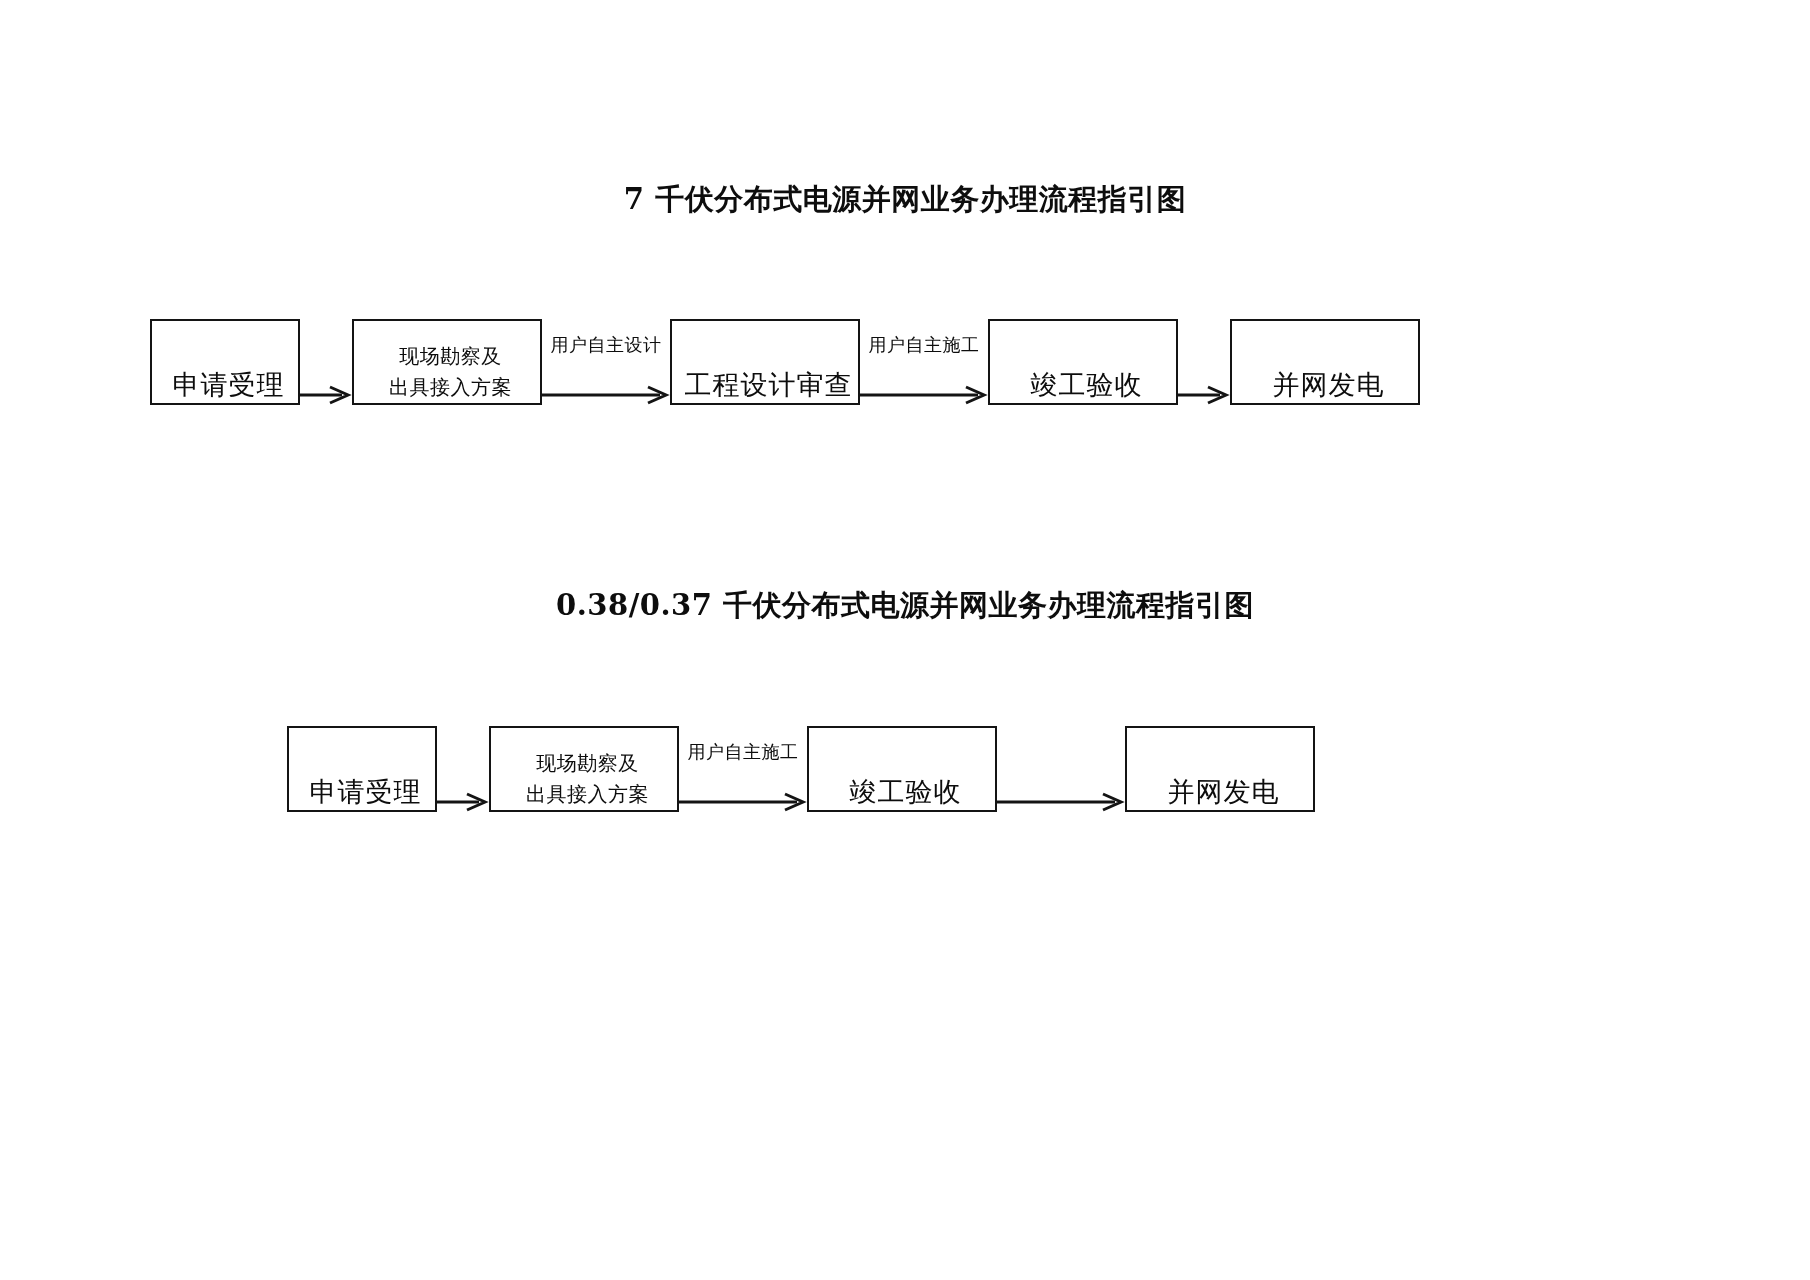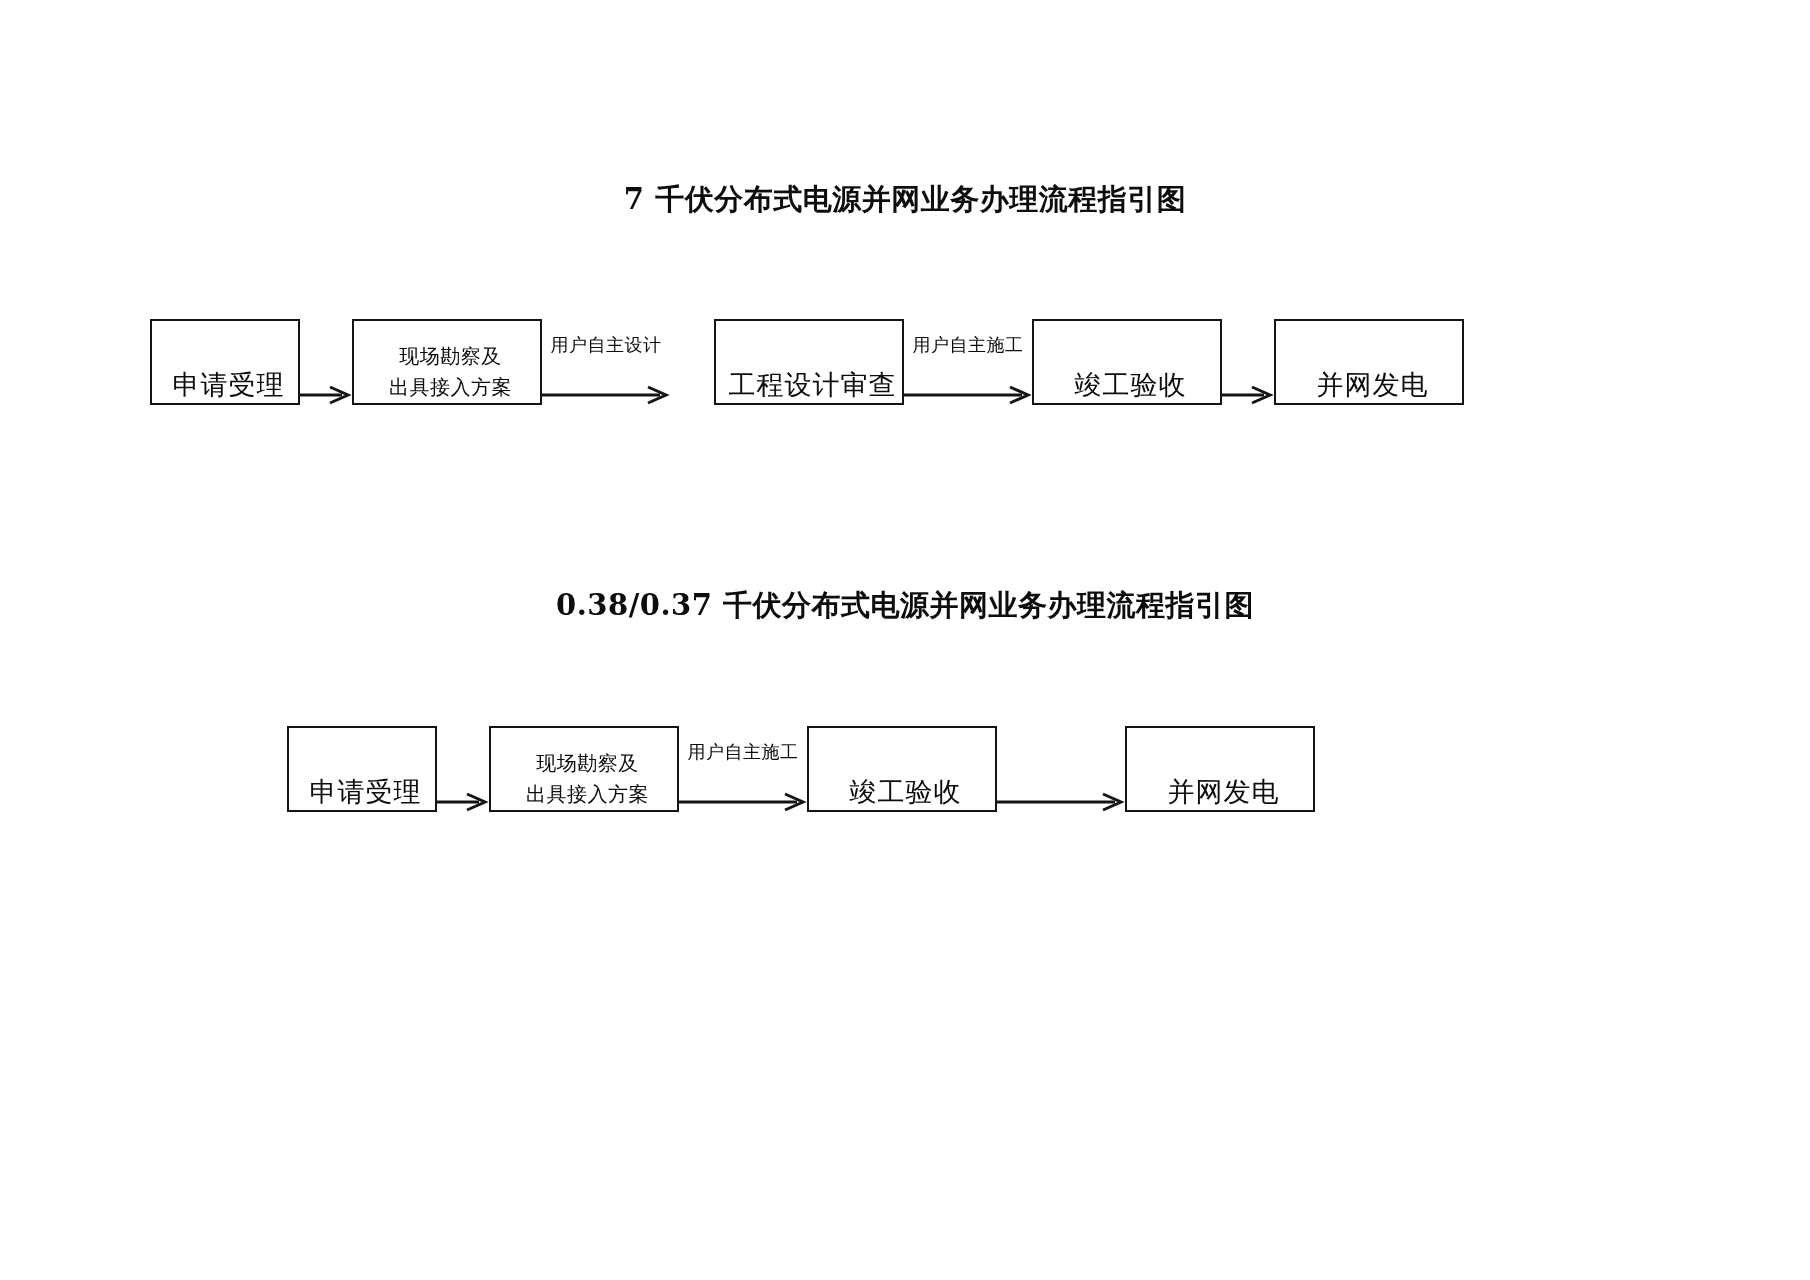--- a/index.html
+++ b/index.html
@@ -67,21 +67,21 @@
     white-space: nowrap;
   }
 
   
   #flow-row-1 .node { height: 86px; }
   #flow-row-1 .node.one-line  { font-size: 27px; letter-spacing: 1px; }
   #flow-row-1 .node.two-line  { font-size: 20px; letter-spacing: 0.5px; line-height: 1.55; }
 
   #n1-apply   { width: 150px; }
   #n1-survey  { width: 190px; }
-  #n1-design  { width: 190px; margin-left: 44px; }
+  #n1-design  { width: 190px; }
   #n1-accept  { width: 190px; }
   #n1-grid    { width: 190px; }
 
   
   #flow-row-2 .node { height: 86px; }
   #flow-row-2 .node.one-line  { font-size: 27px; letter-spacing: 1px; }
   #flow-row-2 .node.two-line  { font-size: 20px; letter-spacing: 0.5px; line-height: 1.55; }
 
   #n2-apply   { width: 150px; }
   #n2-survey  { width: 190px; }

